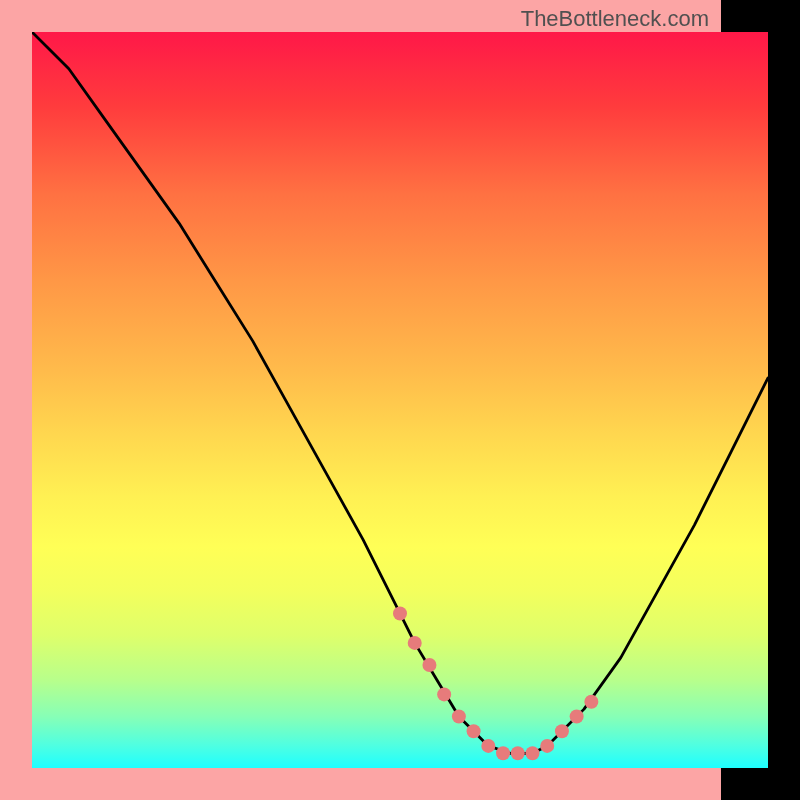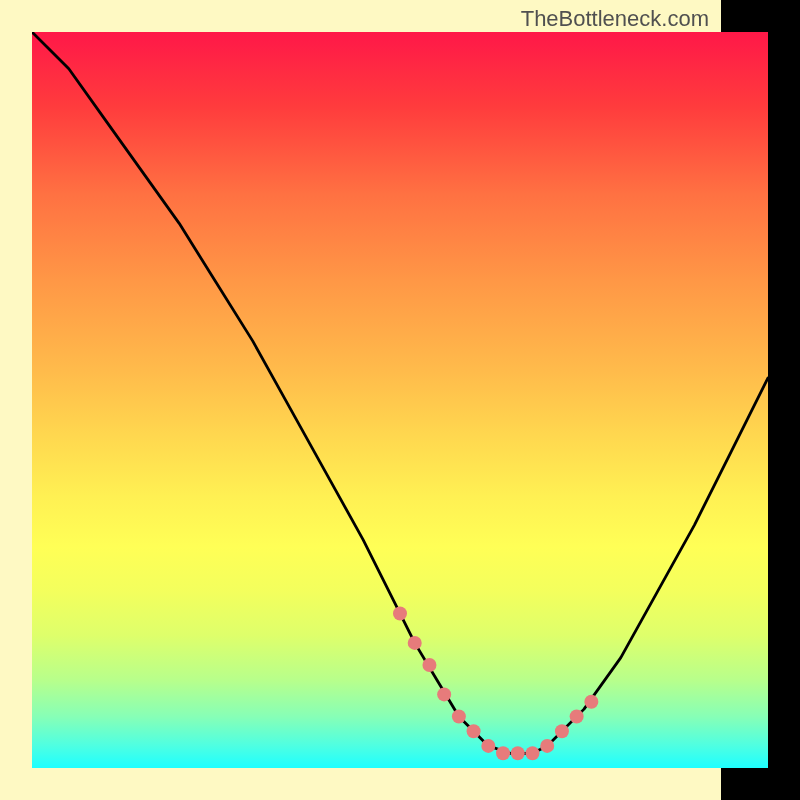--- a/index.html
+++ b/index.html
@@ -8,21 +8,21 @@
     background: #000;
     width: 800px;
     height: 800px;
     overflow: hidden;
     font-family: Arial, Helvetica, sans-serif;
   }
   .container {
     position: relative;
     width: 721px;
     height: 800px;
-    background: #fef9c3;
+    background: #fca5a5;
   }
   .watermark {
     position: absolute;
     top: 6px;
     right: 12px;
     color: #505050;
     font-size: 22px;
     font-weight: 500;
     z-index: 10;
   }

